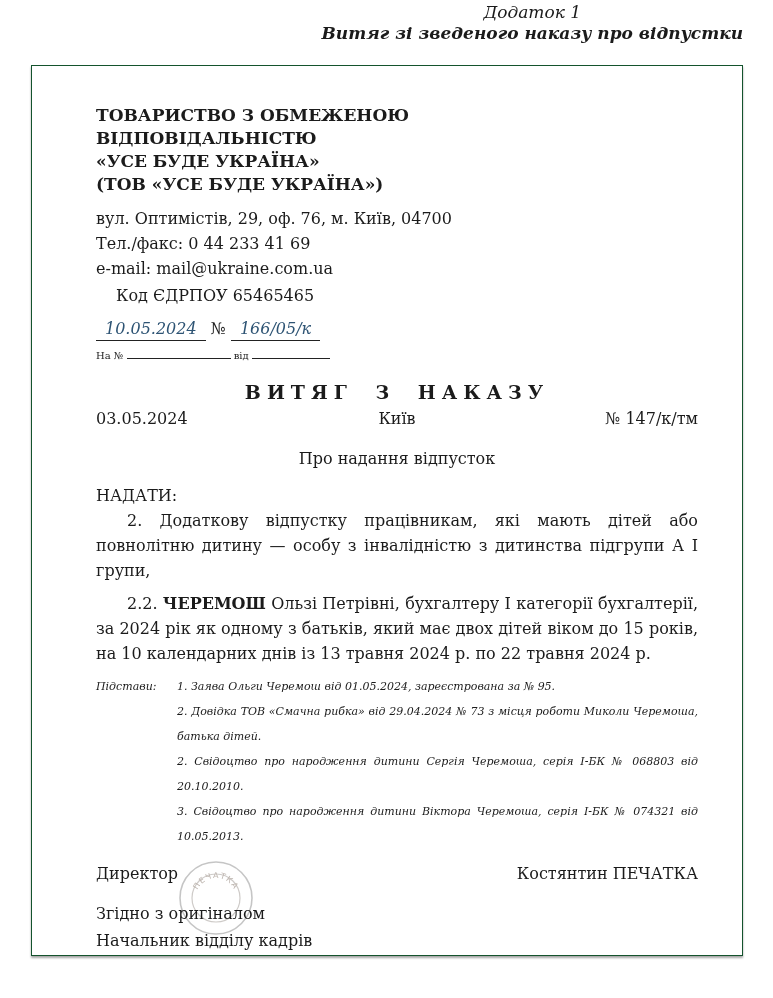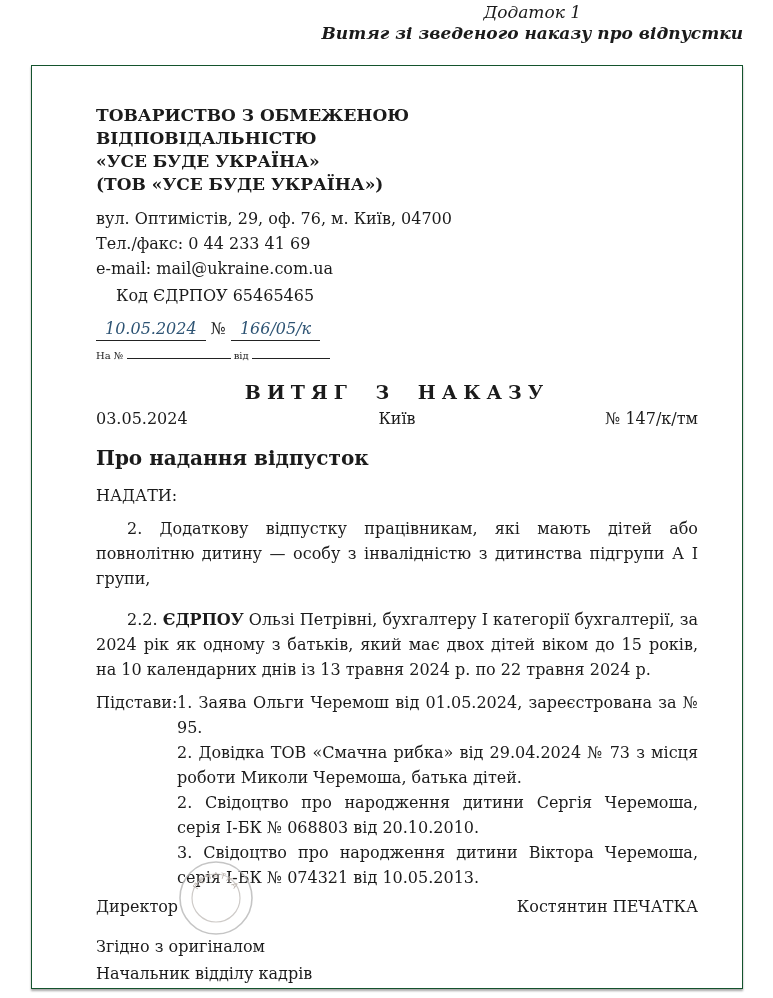--- a/index.html
+++ b/index.html
@@ -43,29 +43,29 @@
   .blank.w1 { width:104px; } .blank.w2 { width:78px; }
   .naline { font-size:10px; line-height:25px; margin-bottom:10px; }
 
   
   .title {
     text-align:center; font-weight:bold; font-size:19px; letter-spacing:6px;
     word-spacing:10px; line-height:28px; margin-bottom:0;
   }
   .daterow { display:grid; grid-template-columns:1fr auto 1fr; font-size:16px; line-height:25px; margin-bottom:15px; }
   .daterow .c { text-align:center; } .daterow .r { text-align:right; }
-  .subject { font-weight:bold; font-size:20px; line-height:25px; margin-bottom:12px; }
-  .resolve { font-size:16px; line-height:25px; margin-bottom:8px; }
+  .subject { font-weight:normal; font-size:16px; line-height:25px; margin-bottom:12px;text-align:center; }
+  .resolve { font-size:16px; line-height:25px; margin-bottom:0; }
   .para { font-size:16px; line-height:25px; text-align:justify; text-indent:31px; }
-  .p2 { margin-bottom:16px; }
+  .p2 { margin-bottom:8px; }
   .p22 { margin-bottom:8px; }
   .bold { font-weight:bold; }
 
   
-  .grounds { display:grid; grid-template-columns:81px 1fr; font-size:16px; line-height:25px; margin-bottom:4px; }
+  .grounds { display:grid; grid-template-columns:81px 1fr; font-size:11px; line-height:25px; margin-bottom:12px;font-style:italic; }
   .grounds .items p { text-align:justify; }
 
   
   .sigblock { position:relative; z-index:1; }
   .dirrow { display:flex; justify-content:space-between; font-size:16px; line-height:25px; margin:0 0 15px 0; }
   .line16 { font-size:16px; line-height:25px; margin-bottom:2px; }
   
   .stamp { position:absolute; left:146px; top:794px; width:76px; height:76px; z-index:0; opacity:0.85; }
 </style>
 </head>
@@ -112,21 +112,21 @@
     <div class="c">Київ</div>
     <div class="r">№ 147/к/тм</div>
   </div>
 
   <div class="subject">Про надання відпусток</div>
 
   <div class="resolve">НАДАТИ:</div>
 
   <p class="para p2">2. Додаткову відпустку працівникам, які мають дітей або повнолітню ди­тину — особу з інвалідністю з дитинства підгрупи А І групи,</p>
 
-  <p class="para p22"><span>2.2.</span>&nbsp;<span class="bold">ЄДРПОУ</span>&nbsp;<span>Ользі Петрівні, бухгалтеру І категорії бухгалтерії, за 2024 рік як одному з батьків, який має двох дітей віком до 15 років, на 10 ка­лендарних днів із 13 травня 2024 р. по 22 травня 2024 р.</span></p>
+  <p class="para p22"><span>2.2.</span>&nbsp;<span class="bold">ЧЕРЕМОШ</span>&nbsp;<span>Ользі Петрівні, бухгалтеру І категорії бухгалтерії, за 2024 рік як одному з батьків, який має двох дітей віком до 15 років, на 10 ка­лендарних днів із 13 травня 2024 р. по 22 травня 2024 р.</span></p>
 
   <div class="grounds">
     <div>Підстави:</div>
     <div class="items">
       <p>1. Заява Ольги Черемош від 01.05.2024, зареєстрована за № 95.</p>
       <p>2. Довідка ТОВ «Смачна рибка» від 29.04.2024 № 73 з місця роботи Миколи Черемоша, батька дітей.</p>
       <p>2. Свідоцтво про народження дитини Сергія Черемоша, серія І-БК № 068803 від 20.10.2010.</p>
       <p>3. Свідоцтво про народження дитини Віктора Черемоша, серія І-БК № 074321 від 10.05.2013.</p>
     </div>
   </div>

